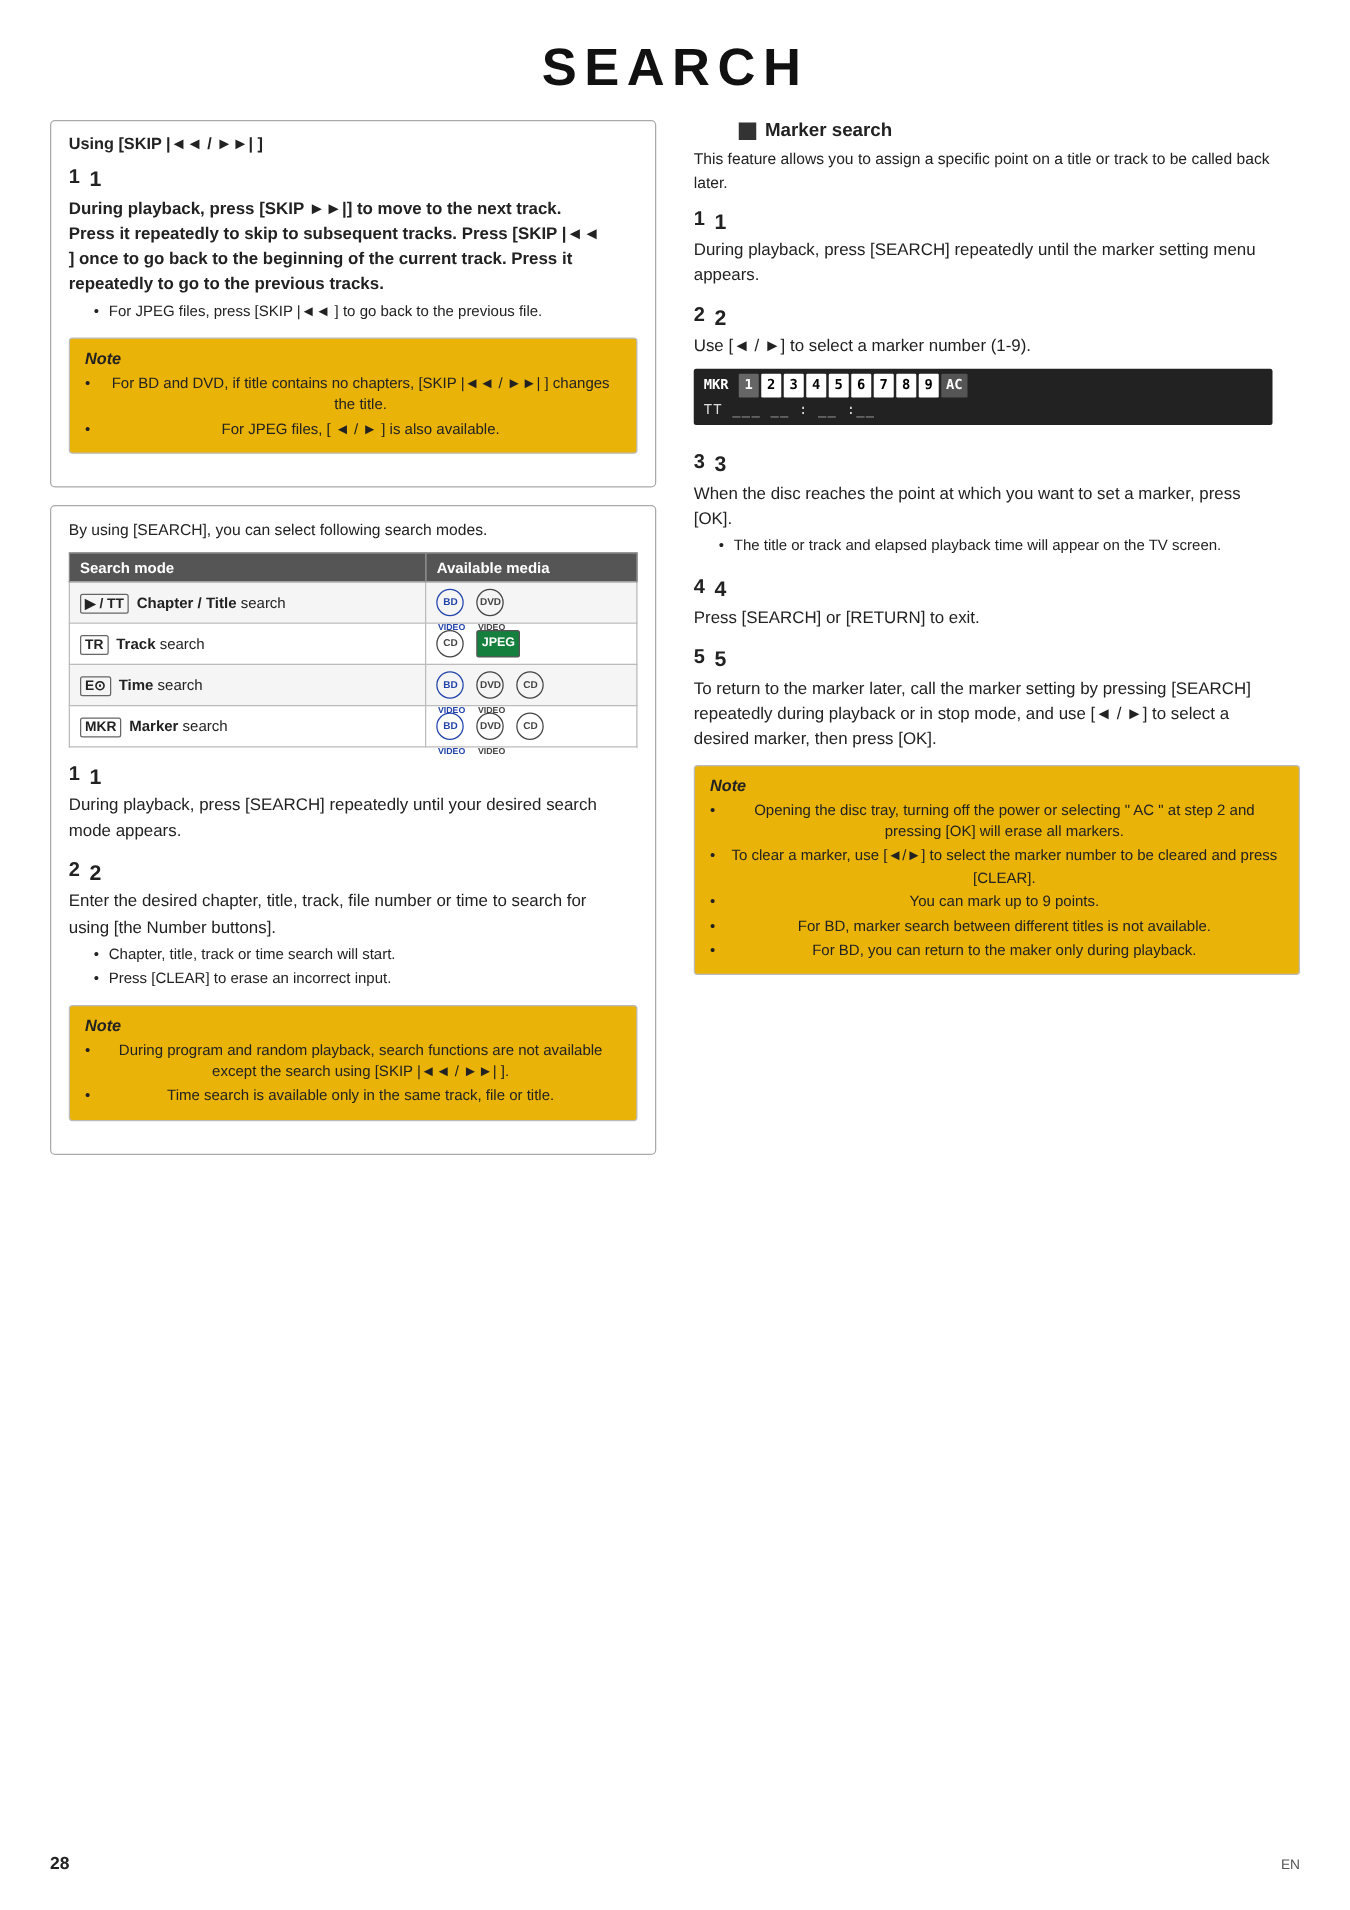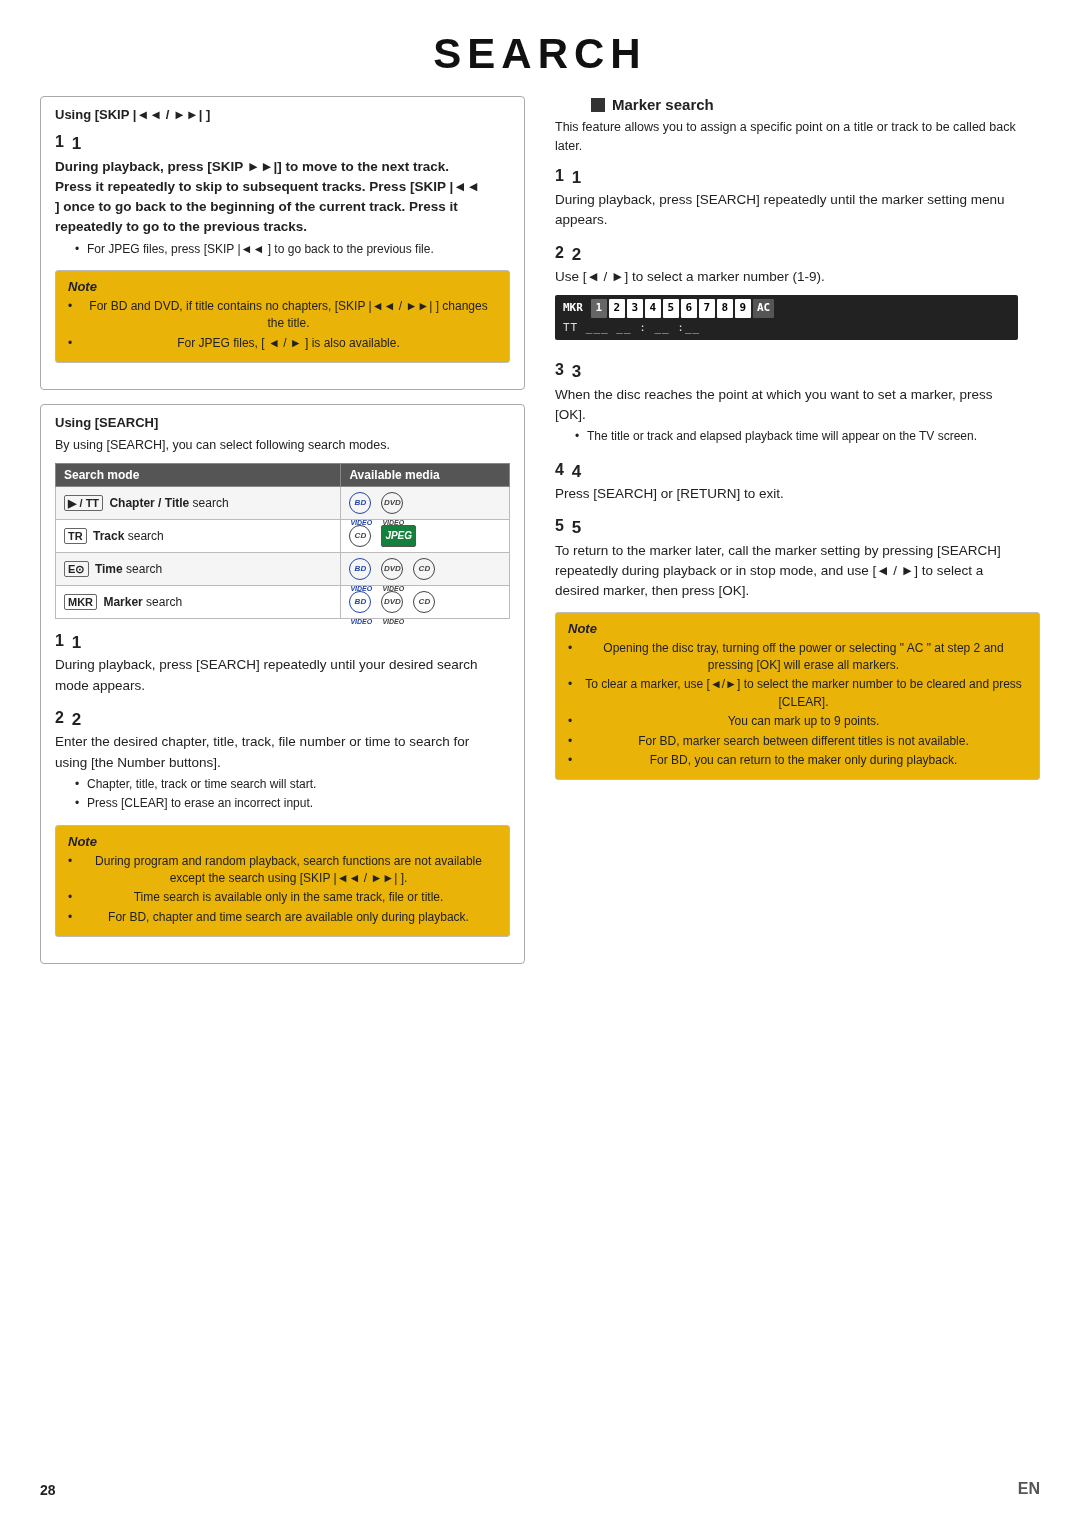--- a/index.html
+++ b/index.html
@@ -250,44 +250,42 @@
       font-size: 10px;
       width: auto;
       padding: 0 3px;
       line-height: 20px;
     }
     .media-cell {
       display: flex;
       align-items: flex-end;
       flex-wrap: wrap;
       gap: 8px;
-      font-style: italic;
     }
     .row-icon {
       font-size: 11px;
       font-weight: bold;
       border: 1px solid #666;
       padding: 1px 3px;
       border-radius: 2px;
       margin-right: 3px;
     }
     .page-num {
       position: absolute;
       bottom: 30px;
       left: 40px;
       font-weight: bold;
       font-size: 14px;
     }
     .page-en {
       position: absolute;
       bottom: 30px;
       right: 40px;
-      font-size: 16px;
+      font-size: 11px;
       color: #555;
-      font-weight: bold;
     }
     .skip-title {
       font-weight: bold;
       font-size: 13px;
     }
     .using-search-title {
       font-weight: bold;
       font-size: 13px;
       margin-bottom: 6px;
     }
@@ -330,21 +328,20 @@
       <div class="note-box">
         <div class="note-title">Note</div>
         <ul>
           <li>For BD and DVD, if title contains no chapters, [SKIP |◄◄ / ►►| ] changes the title.</li>
           <li>For JPEG files, [ ◄ / ► ] is also available.</li>
         </ul>
       </div>
     </div>
 
     <div class="section-box">
-      <div class="using-search-title">Using [SEARCH]</div>
       <p class="section-desc">By using [SEARCH], you can select following search modes.</p>
 
       <table class="search-table">
         <thead>
           <tr>
             <th>Search mode</th>
             <th>Available media</th>
           </tr>
         </thead>
         <tbody>
@@ -418,21 +415,20 @@
             </ul>
           </span>
         </li>
       </ol>
 
       <div class="note-box">
         <div class="note-title">Note</div>
         <ul>
           <li>During program and random playback, search functions are not available except the search using [SKIP |◄◄ / ►►| ].</li>
           <li>Time search is available only in the same track, file or title.</li>
-          <li>For BD, chapter and time search are available only during playback.</li>
         </ul>
       </div>
     </div>
   </div>
 
   <div class="col-right">
 
     <div>
       <div class="marker-section-title">
         <span class="blk-square"></span>

